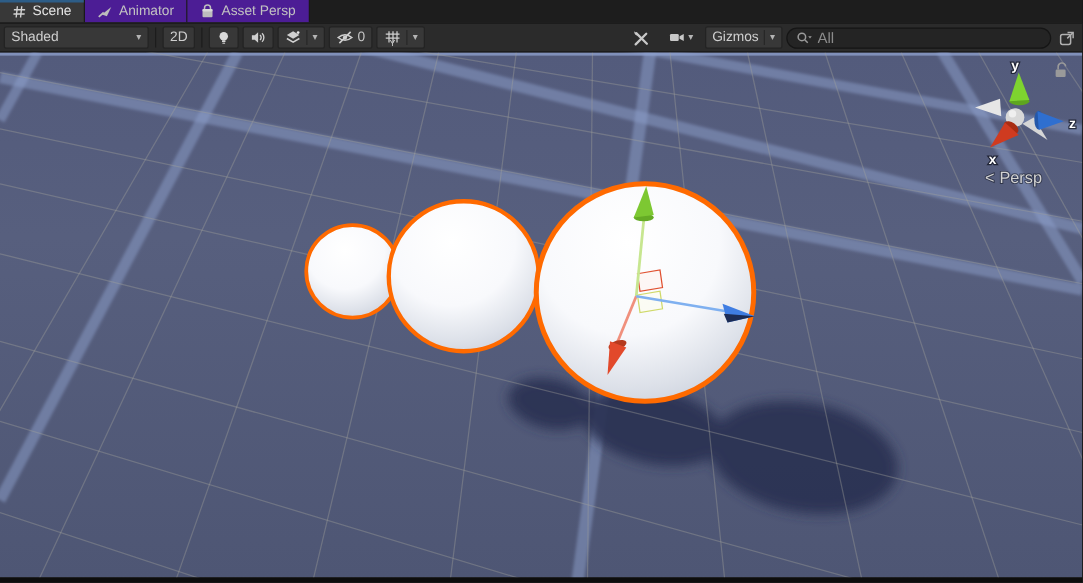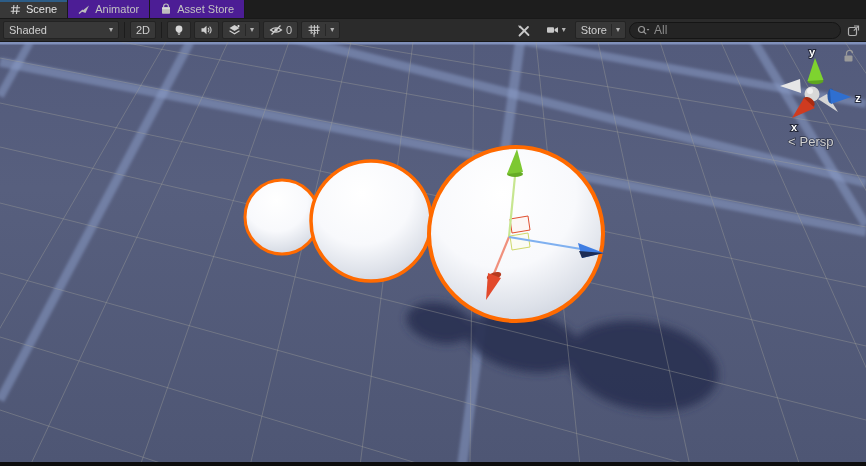--- a/index.html
+++ b/index.html
@@ -78,21 +78,21 @@
       <span>Animator</span>
     </div>
     <div class="tab">
       <span class="ticon">
         <svg class="icon" width="12" height="12" viewBox="0 0 12 12">
           <path d="M3.6,4.2 V3.4 a2.4,2.4 0 0 1 4.8,0 V4.2" fill="none" stroke="#bdbdbd" stroke-width="1.2"></path>
           <rect x="2" y="4.2" width="8" height="6.6" rx="0.8" fill="#bdbdbd"></rect>
           <rect x="2" y="4.2" width="8" height="2" rx="0.8" fill="#d9d9d9"></rect>
         </svg>
       </span>
-      <span>Asset Store</span>
+      <span>Asset Persp</span>
     </div>
     <div class="rest"></div>
   </div>
 
   <div class="toolbar">
     <div class="tbtn dd-shaded">
       <span>Shaded</span>
       <span class="caret">▾</span>
     </div>
     <div class="sep"></div>
@@ -170,21 +170,21 @@
     <div class="tbtn" style="background:transparent;border-color:transparent;">
       <span>
         <svg class="icon" width="13" height="12" viewBox="0 0 13 12">
           <rect x="1" y="3.2" width="7" height="5.6" rx="1" fill="#c8c8c8"></rect>
           <polygon points="8.6,5 12,3.2 12,8.8 8.6,7" fill="#c8c8c8"></polygon>
         </svg>
       </span>
       <span class="caret">▾</span>
     </div>
     <div class="tbtn">
-      <span>Store</span>
+      <span>Gizmos</span>
       <span class="cdiv"></span>
       <span class="caret">▾</span>
     </div>
     <div class="searchbox">
       <span>
         <svg class="icon" width="13" height="11" viewBox="0 0 13 11">
           <circle cx="4.5" cy="4.5" r="3" fill="none" stroke="#9a9a9a" stroke-width="1.2"></circle>
           <line x1="6.8" y1="6.8" x2="9.2" y2="9.2" stroke="#9a9a9a" stroke-width="1.2"></line>
           <polygon points="9.6,4 12.4,4 11,5.8" fill="#9a9a9a"></polygon>
         </svg>

